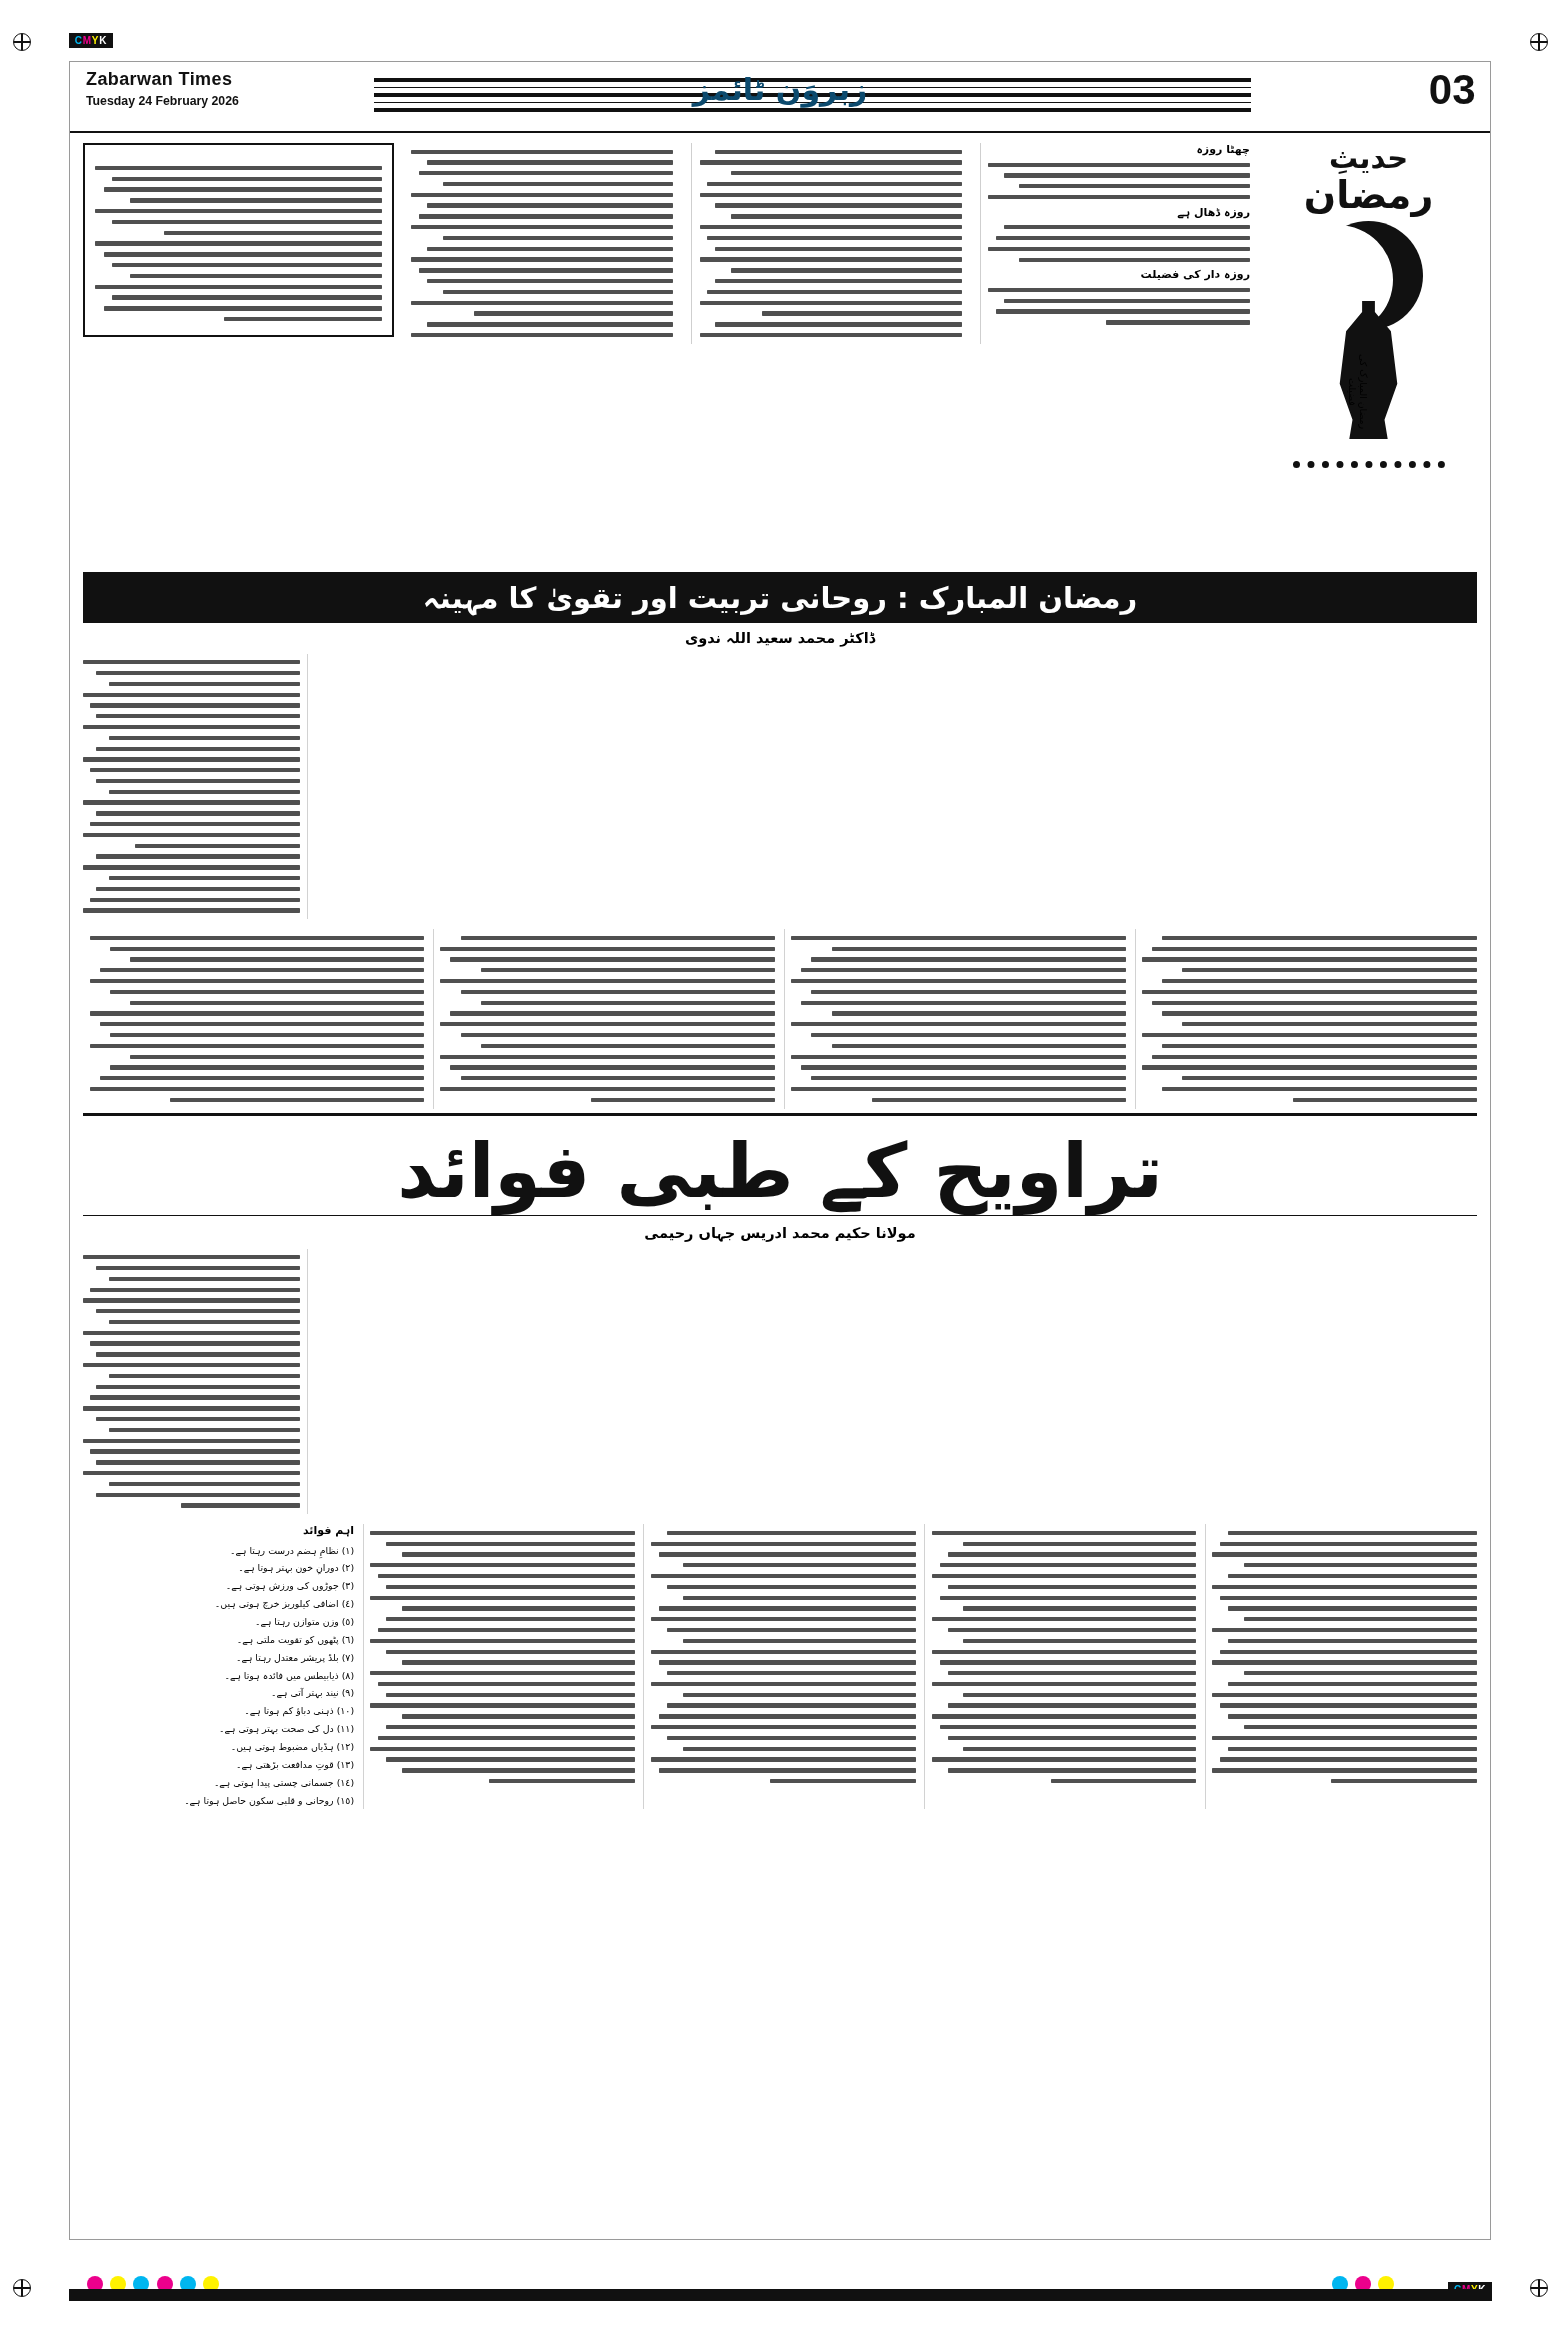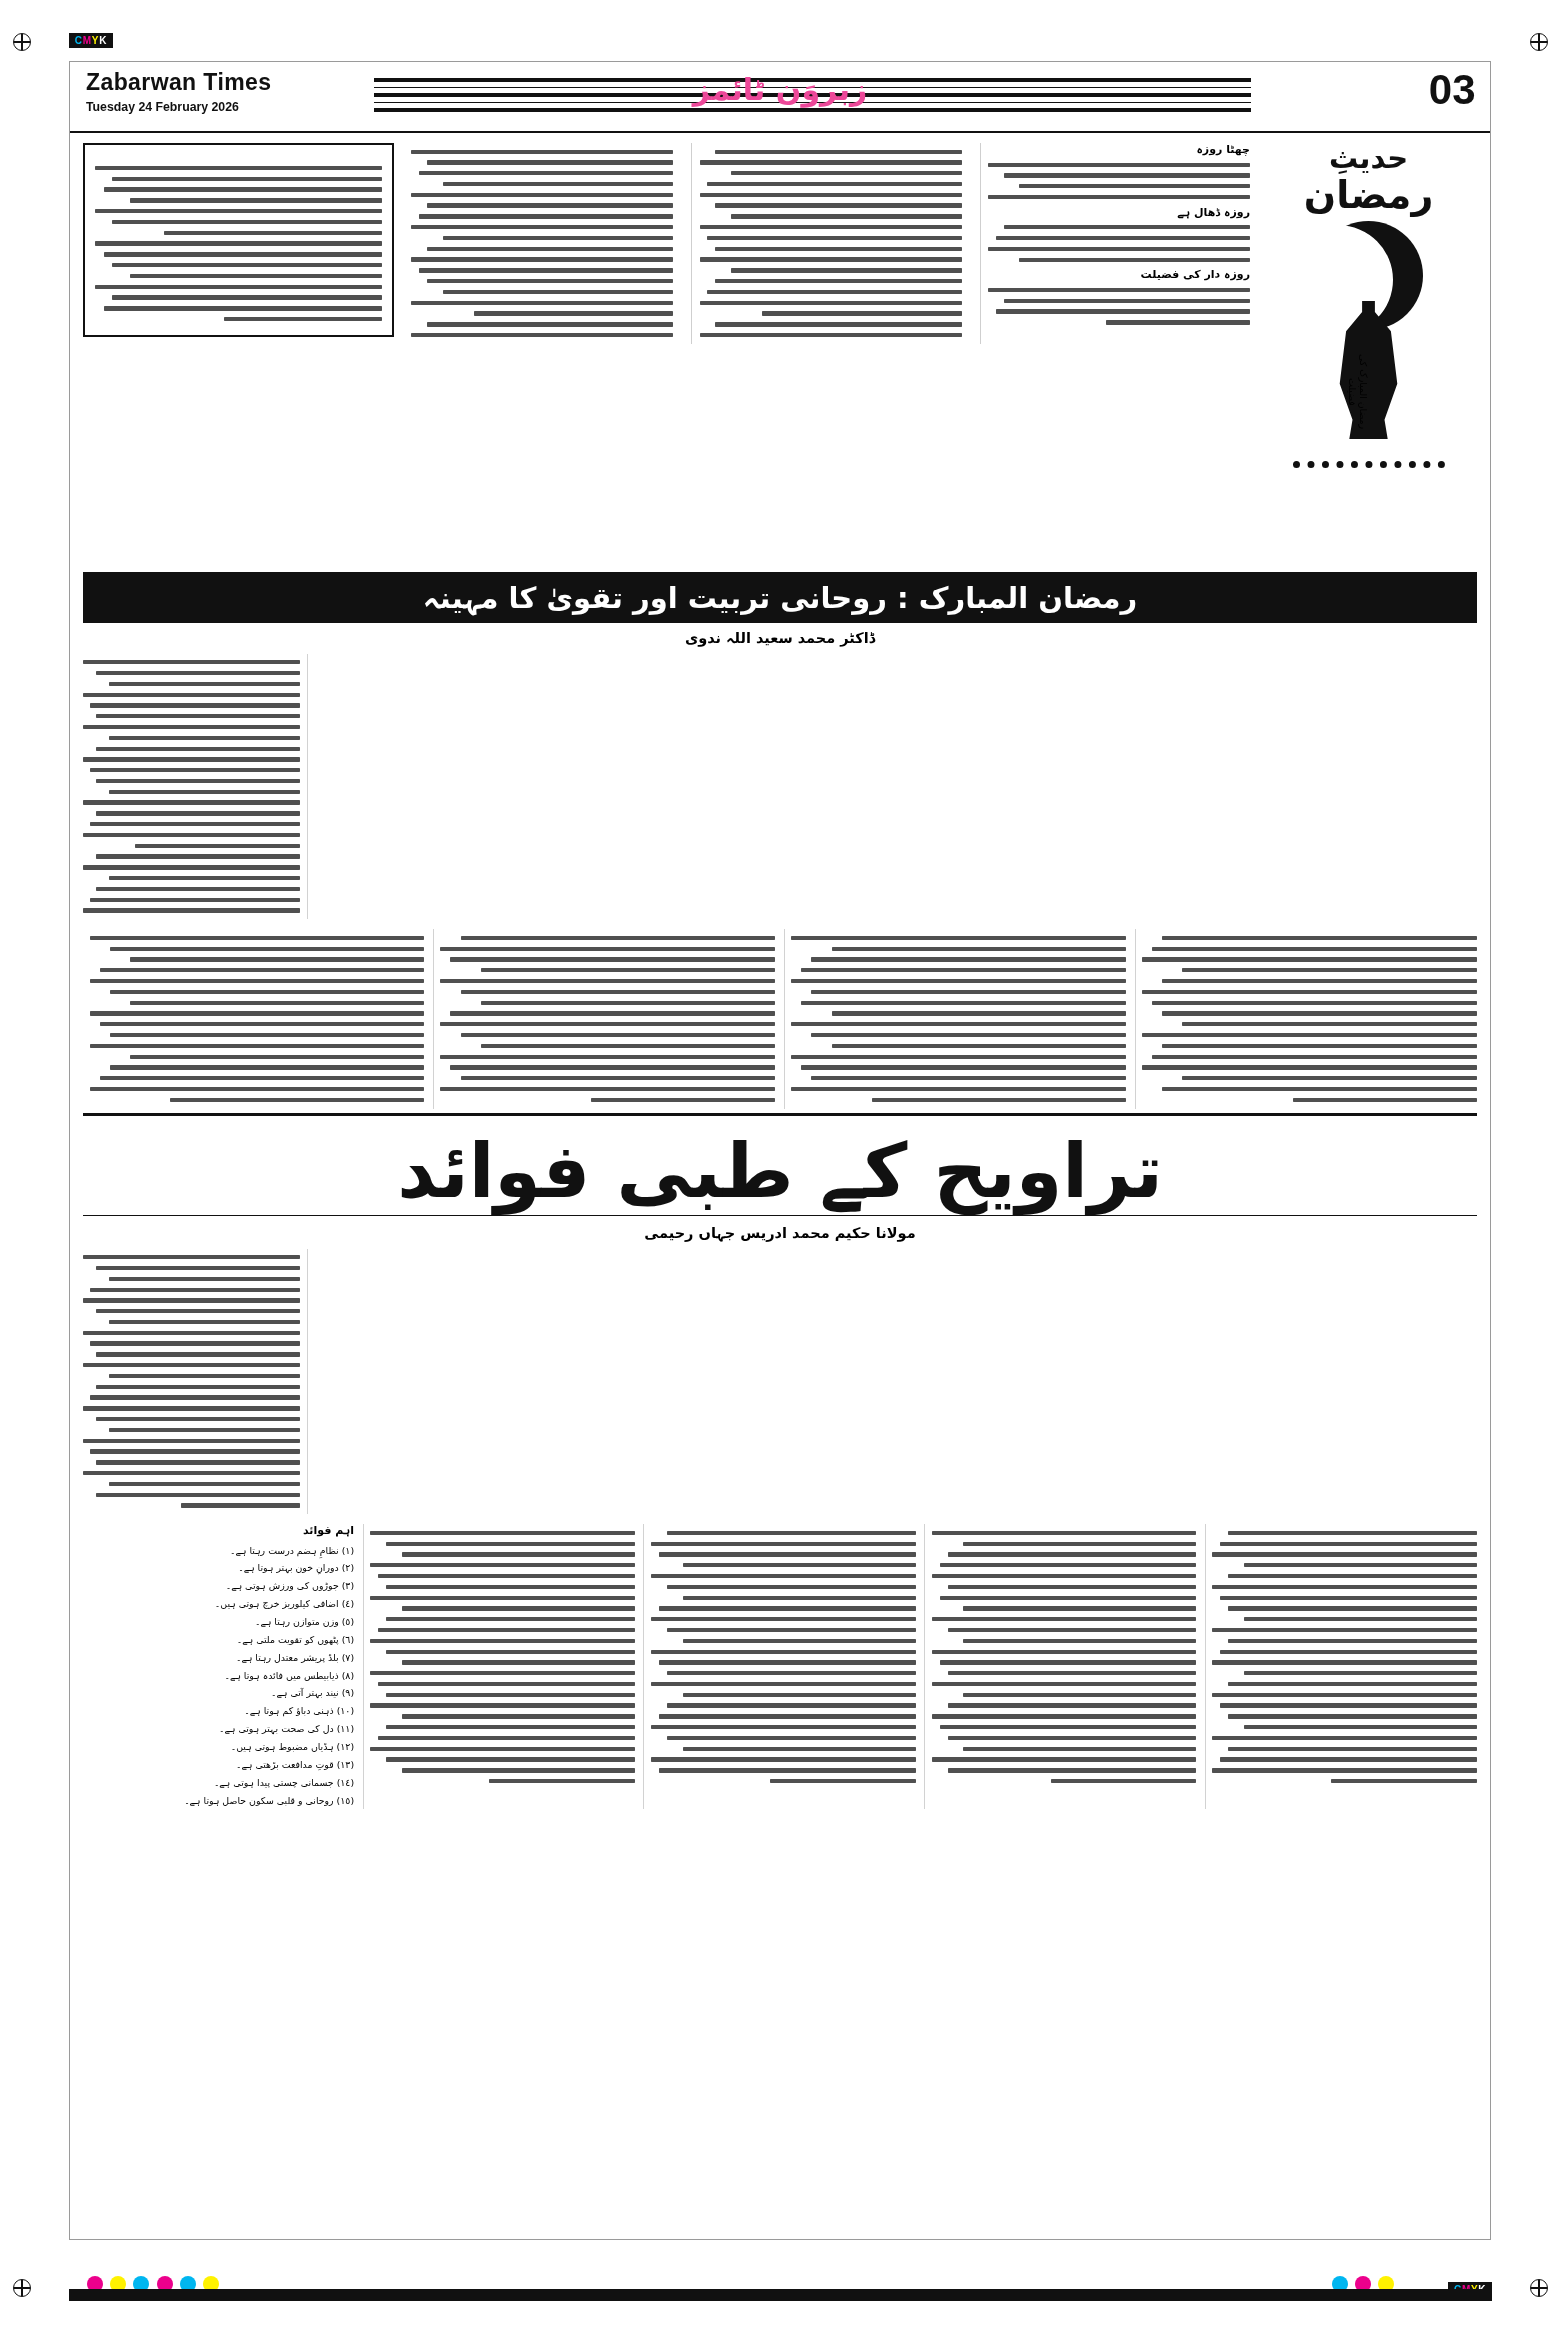--- a/index.html
+++ b/index.html
@@ -22,25 +22,25 @@
   .cmyk-tag span:nth-child(4){color:#ffffff;}
 
   .sheet{
     position:absolute;left:69px;top:61px;width:1422px;height:2179px;
     background:#fff;border:0.7px solid #9a9a9a;box-sizing:border-box;
   }
 
   
   .masthead{position:relative;height:69px;border-bottom:2.2px solid #111;}
   .mast-left{position:absolute;left:16px;top:7.2px;}
-  .mast-title{font-size:23px;font-weight:bold;color:#111;letter-spacing:0.4px;}
+  .mast-title{font-size:18px;font-weight:bold;color:#111;letter-spacing:0.4px;}
   .mast-date{font-size:12.3px;font-weight:bold;color:#111;margin-top:4.3px;}
   .mast-urdu{
     position:absolute;left:50%;transform:translateX(-50%);top:10px;
-    font-size:30px;font-weight:bold;color:#ec4899;font-family:"DejaVu Sans",sans-serif;
+    font-size:30px;font-weight:bold;color:#0c4a6e;font-family:"DejaVu Sans",sans-serif;
     direction:rtl;
     text-align:center;
   }
   .mast-rules{position:absolute;left:304px;right:239px;top:16px;height:41px;}
   .mast-rules div{height:3.6px;background:#111;margin-bottom:5px;}
   .mast-rules div.thin{height:1.4px;}
   .pagenum{
     position:absolute;right:14.5px;top:4.3px;font-size:42px;font-weight:bold;color:#111;
   }
 

